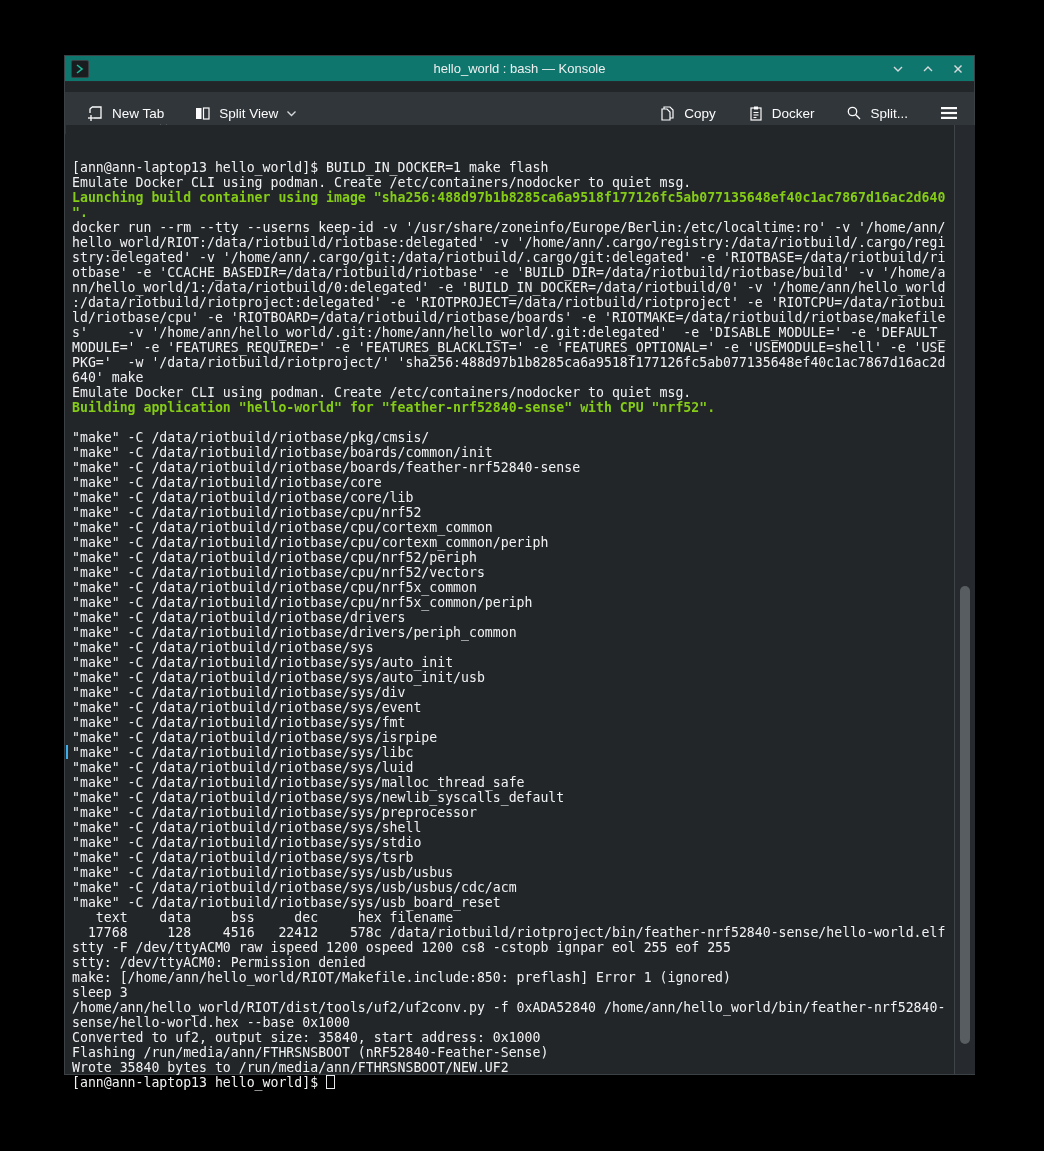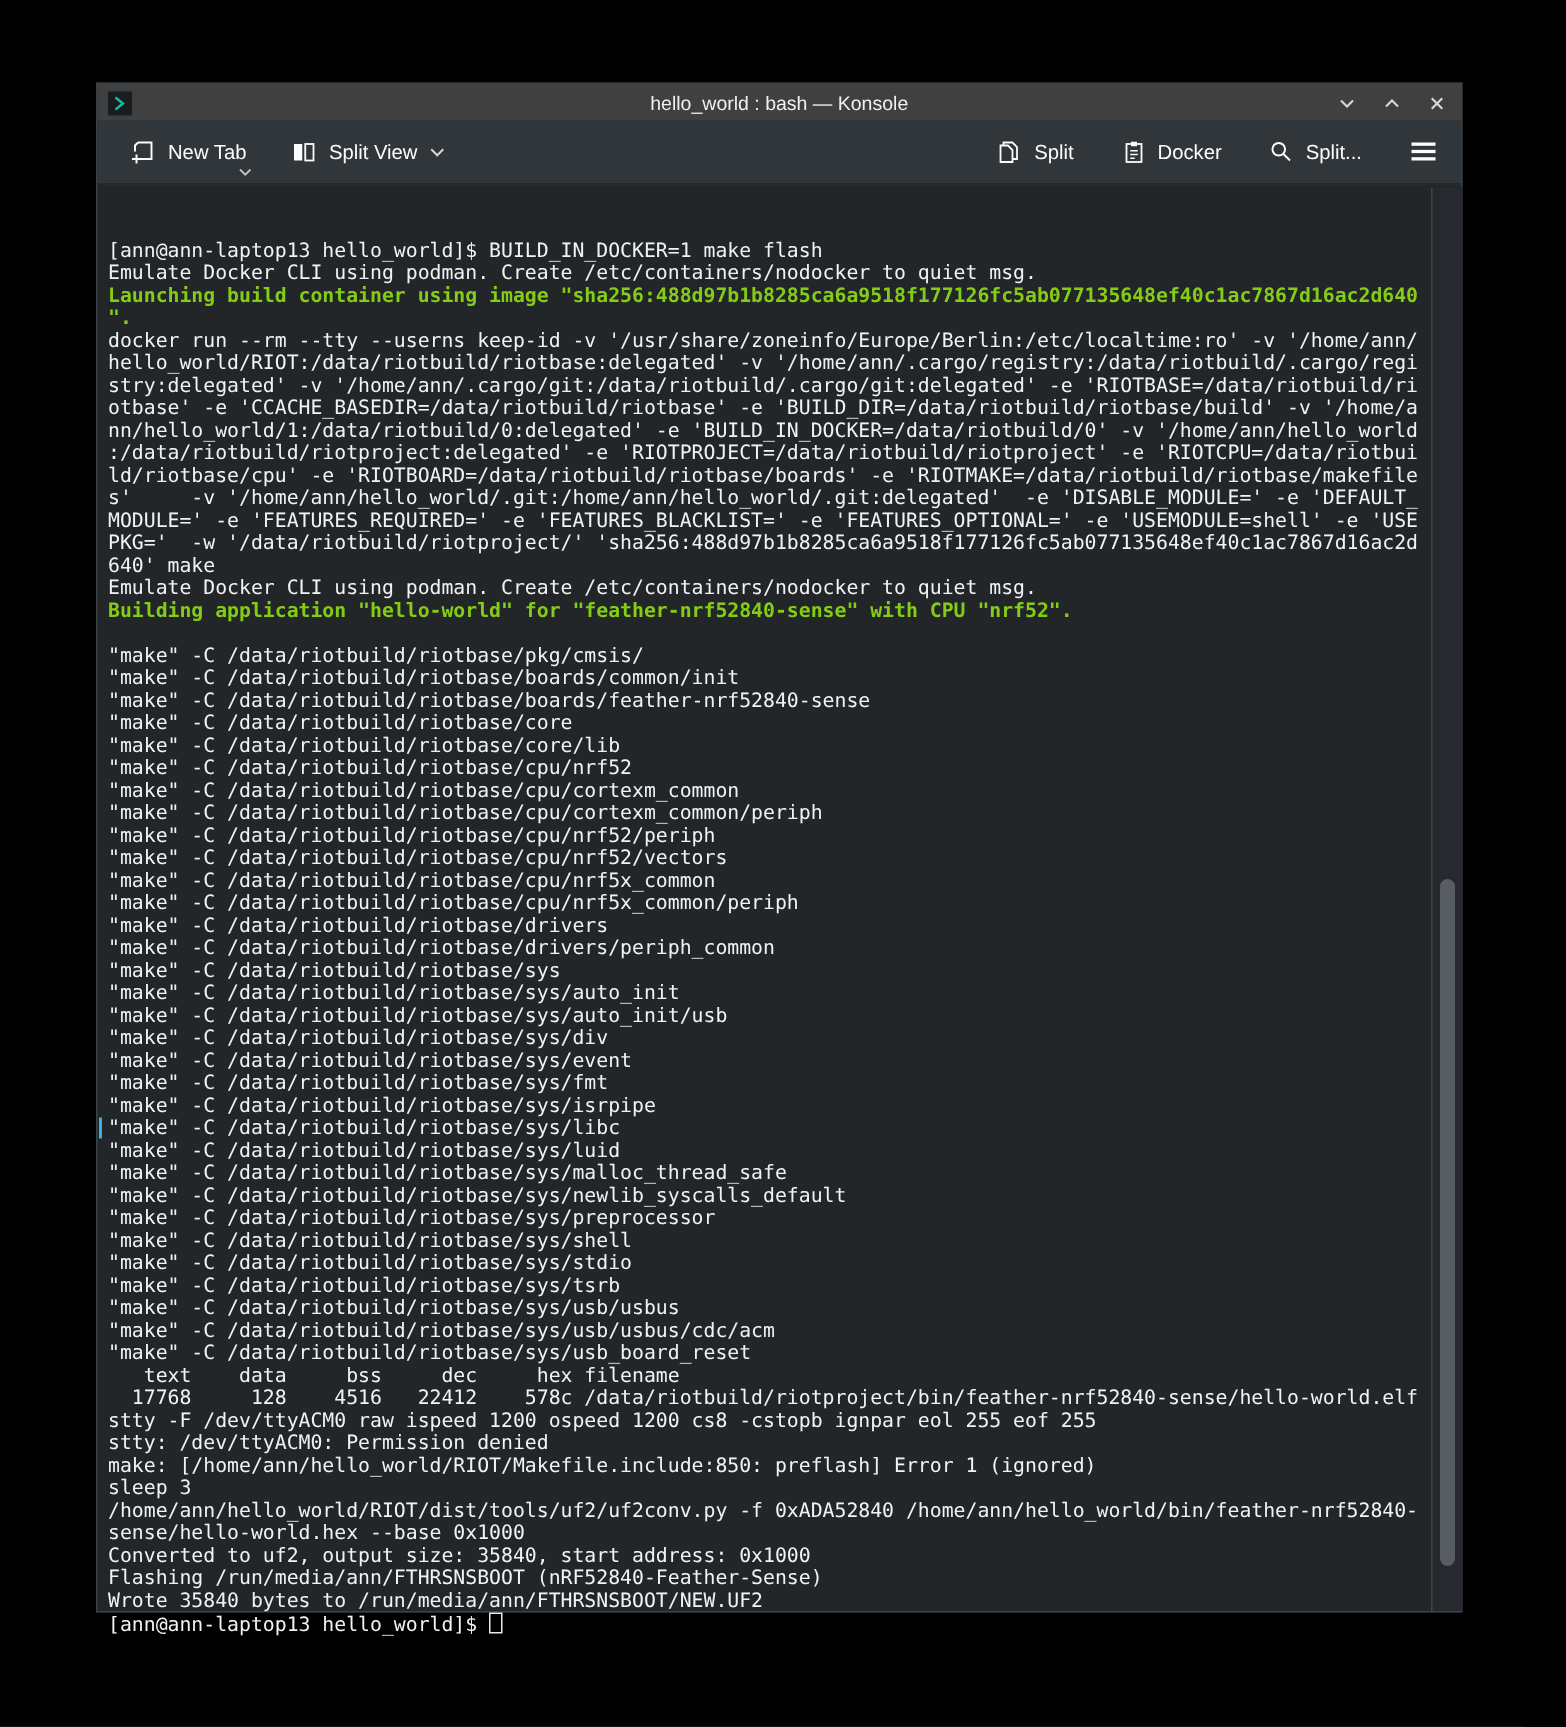--- a/index.html
+++ b/index.html
@@ -7,38 +7,38 @@
     width:1044px;height:1151px;background:#000000;position:relative;
     font-family:"Liberation Sans", sans-serif;overflow:hidden;
   }
   .window{
     position:absolute;left:64px;top:55px;width:911px;height:1020px;
     background:#232629;border:1px solid #3c4146;box-sizing:border-box;
   }
   
   .titlebar{
     position:absolute;left:0;top:0;width:100%;height:26px;
-    background:#404040;border-bottom:1px solid #262a2e;box-sizing:border-box;
+    background:#0f766e;border-bottom:1px solid #262a2e;box-sizing:border-box;
   }
   .app-icon{
     position:absolute;left:6px;top:4px;width:18px;height:18px;
     background:#1a1d1f;border:1px solid #3a3f44;border-radius:2px;box-sizing:border-box;
     display:flex;align-items:center;justify-content:center;
   }
   .win-title{
     position:absolute;left:0;right:0;top:0;height:26px;line-height:26px;
     text-align:center;color:#eef0f1;font-size:13px;
   }
   .win-controls{
     position:absolute;right:8px;top:0;height:26px;display:flex;align-items:center;gap:14px;
   }
   .win-btn{width:16px;height:16px;display:flex;align-items:center;justify-content:center;cursor:pointer;}
   
   .toolbar{
-    position:absolute;left:0;top:24px;width:100%;height:43px;
+    position:absolute;left:0;top:36px;width:100%;height:43px;
     background:#31363b;border-bottom:1px solid #24282b;box-sizing:border-box;
     display:flex;align-items:center;padding:0 10px 0 16px;
   }
   .tb-btn{
     display:flex;align-items:center;gap:8px;color:#fcfcfc;font-size:13.5px;
     padding:6px 6px;border-radius:3px;cursor:pointer;position:relative;
   }
   .tb-btn svg{display:block;}
   .tb-left{display:flex;align-items:center;gap:18px;}
   .tb-right{margin-left:auto;display:flex;align-items:center;gap:20px;}
@@ -128,21 +128,21 @@
           <polyline points="1.5,1.5 5.5,5.5 9.5,1.5" fill="none" stroke="#d7dadc" stroke-width="1.3"></polyline>
         </svg>
       </div>
     </div>
     <div class="tb-right">
       <div class="tb-btn">
         <svg width="16" height="17" viewBox="0 0 16 17">
           <path d="M4 4 V2 H10 L13 5 V13 H10" fill="none" stroke="#fcfcfc" stroke-width="1.2"></path>
           <path d="M2 4 H7 L10 7 V15 H2 Z" fill="none" stroke="#fcfcfc" stroke-width="1.2"></path>
         </svg>
-        <span>Split</span>
+        <span>Copy</span>
       </div>
       <div class="tb-btn">
         <svg width="16" height="17" viewBox="0 0 16 17">
           <rect x="3" y="3" width="10" height="12" fill="none" stroke="#fcfcfc" stroke-width="1.2"></rect>
           <rect x="6" y="1.5" width="4" height="3" fill="#fcfcfc"></rect>
           <line x1="5.5" y1="7.5" x2="10.5" y2="7.5" stroke="#fcfcfc" stroke-width="1.1"></line>
           <line x1="5.5" y1="10" x2="10.5" y2="10" stroke="#fcfcfc" stroke-width="1.1"></line>
           <line x1="5.5" y1="12.5" x2="8.5" y2="12.5" stroke="#fcfcfc" stroke-width="1.1"></line>
         </svg>
         <span>Docker</span>

